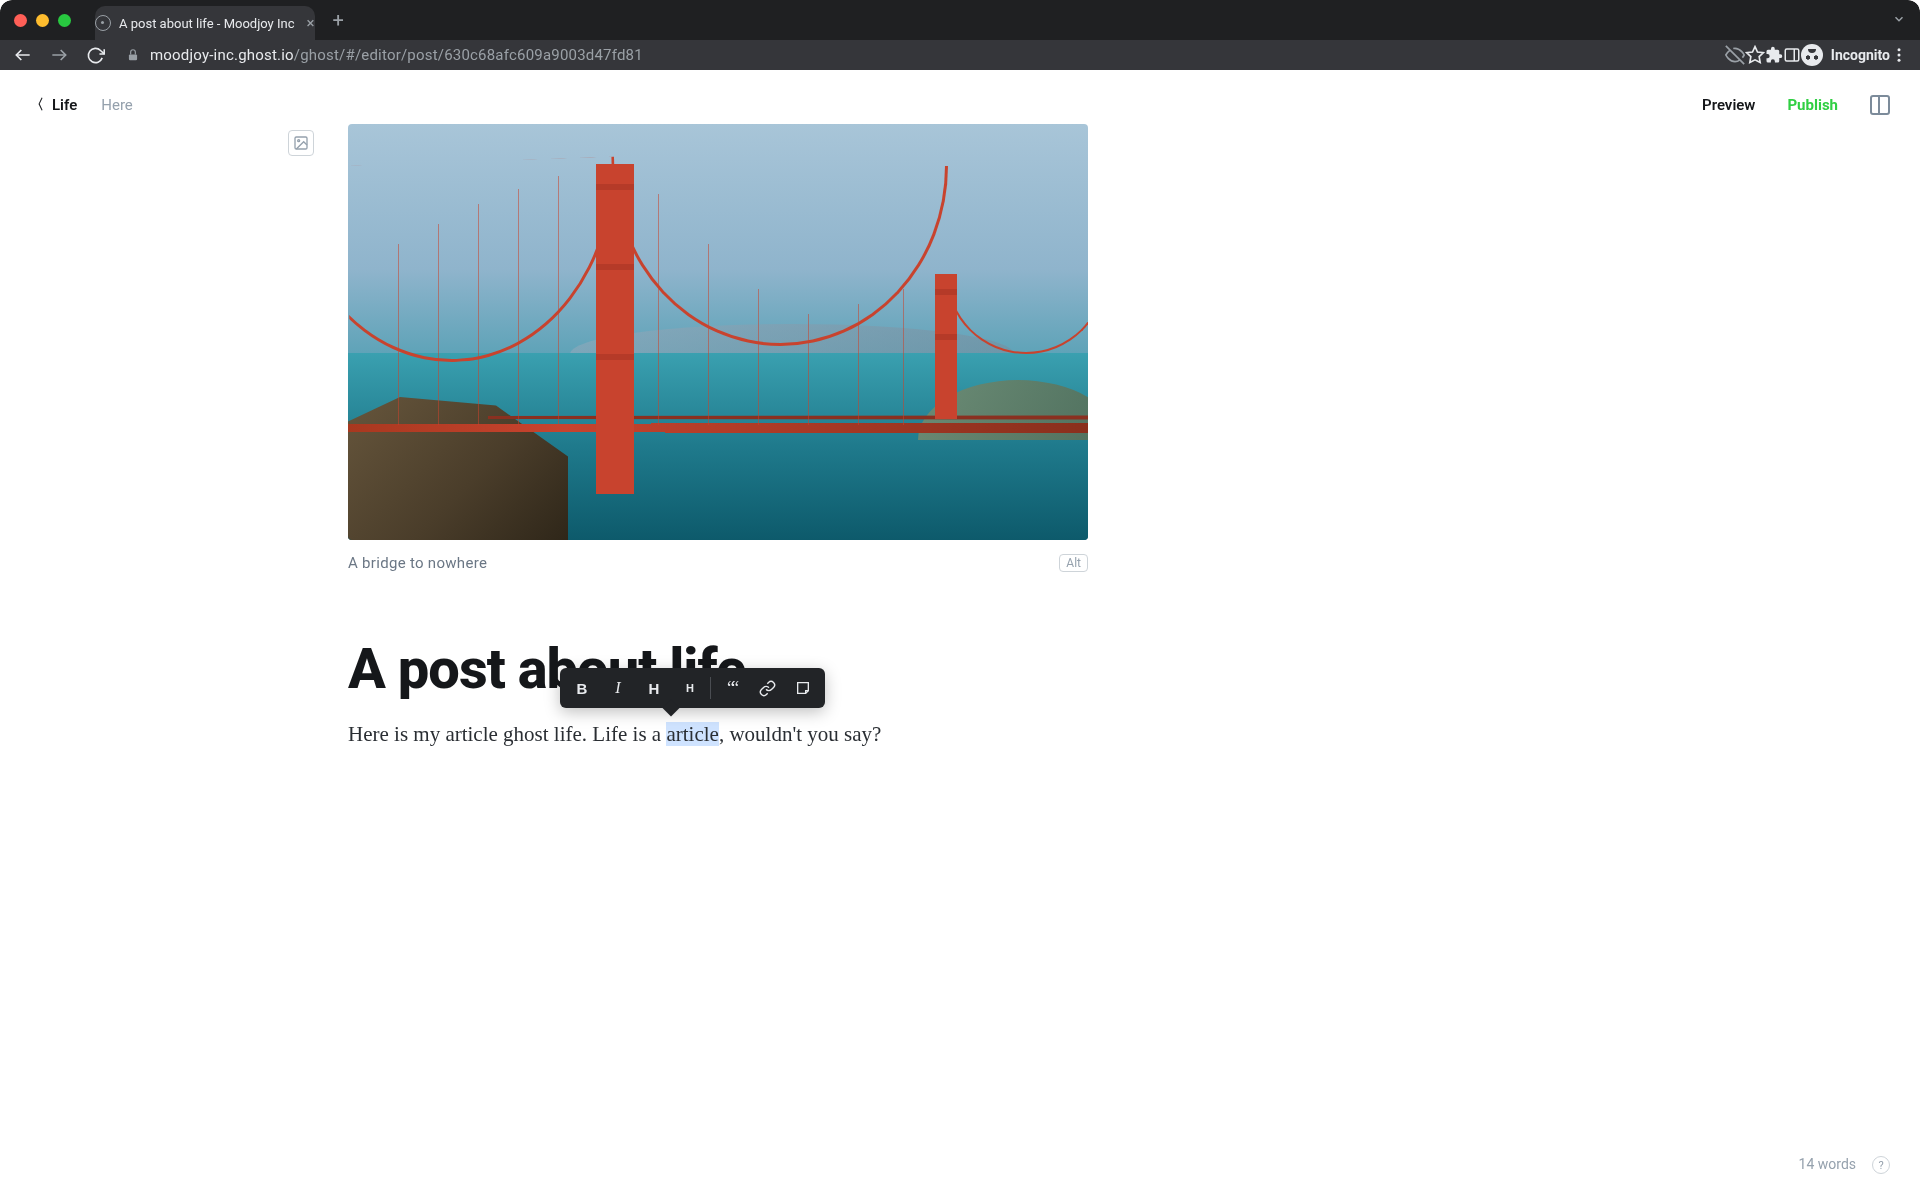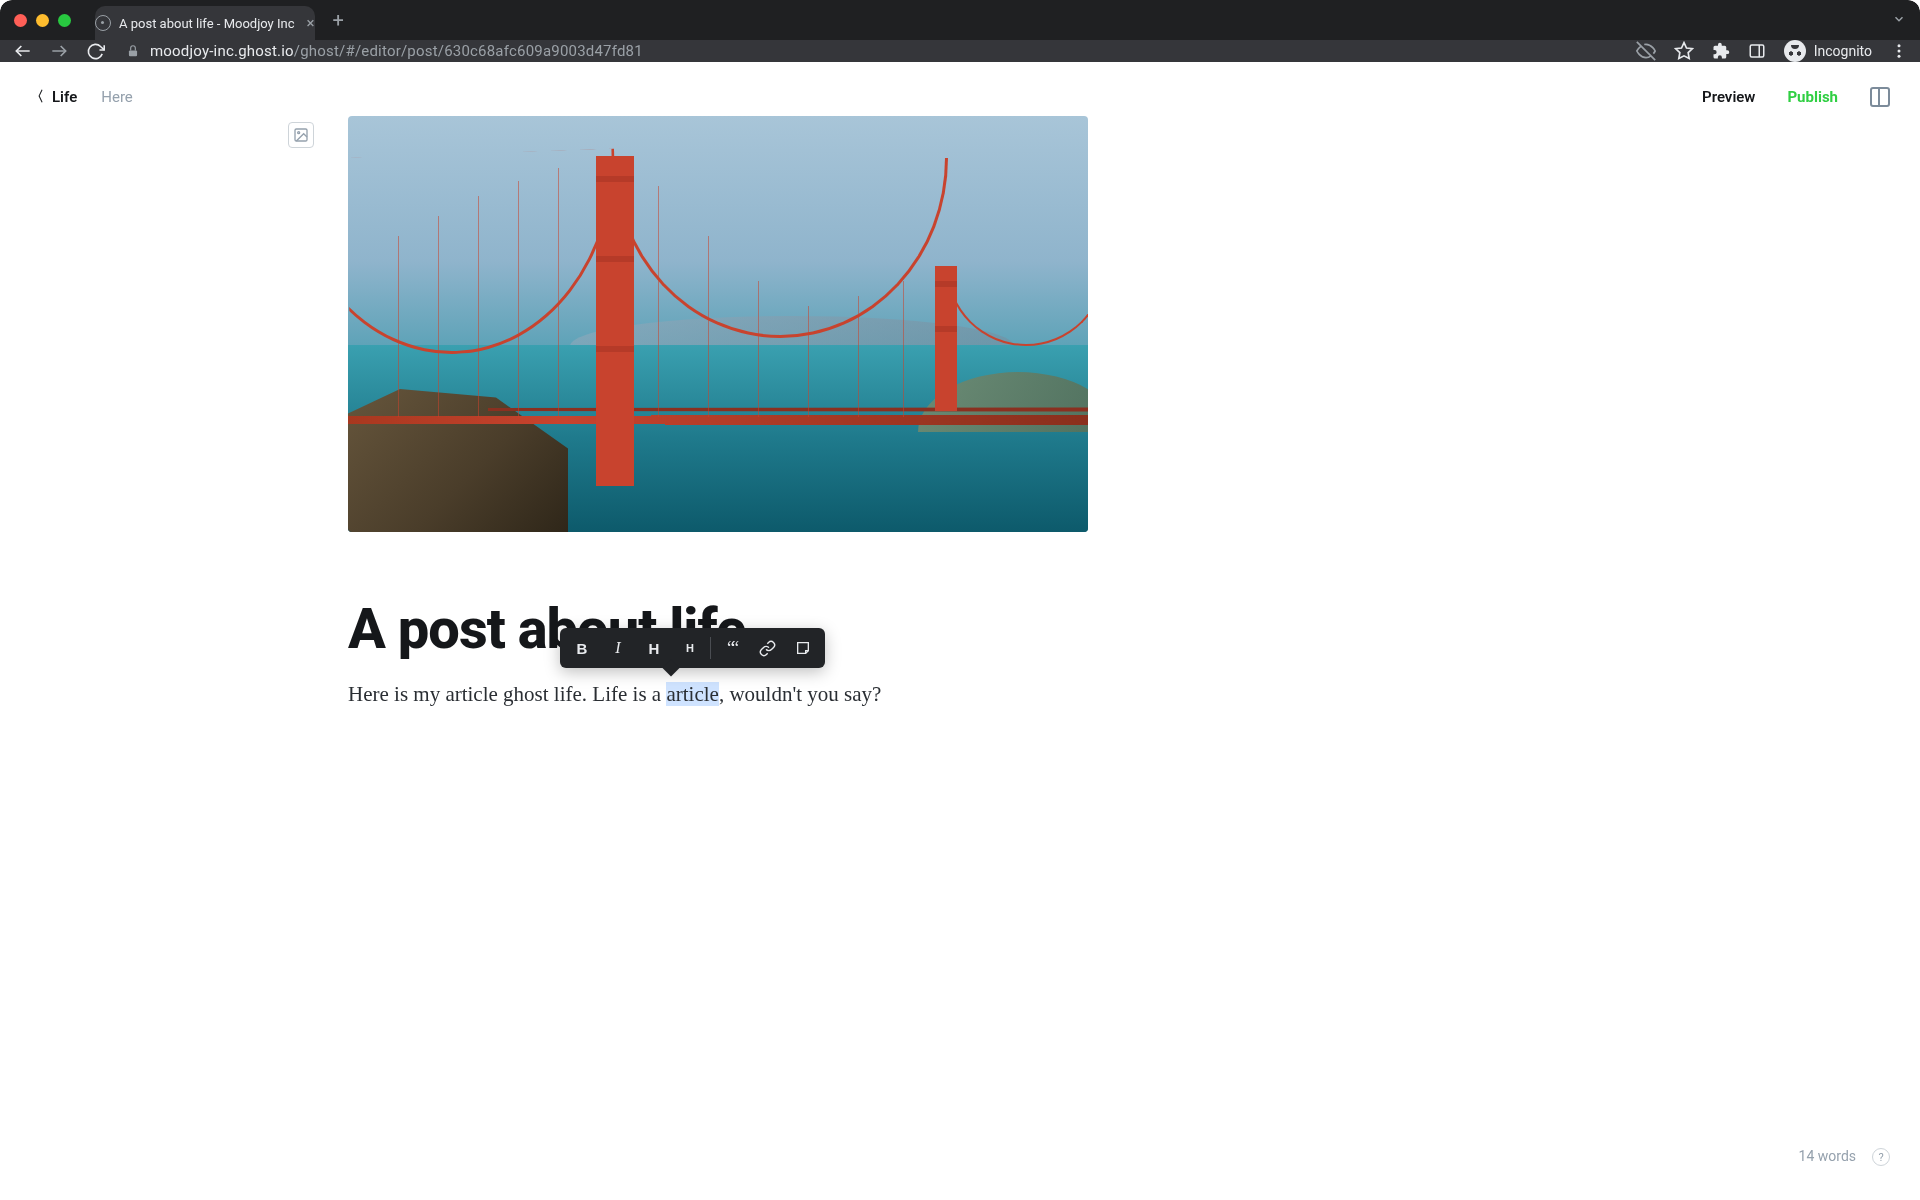--- a/index.html
+++ b/index.html
@@ -13,26 +13,26 @@
   .tl-red { background: #ff5f57; }
   .tl-yellow { background: #febc2e; }
   .tl-green { background: #28c840; }
   .tab { background: #35363a; height: 34px; margin-top: 6px; border-radius: 10px 10px 0 0; display: flex; align-items: center; padding: 0 0; color: #e8eaed; font-size: 13px; max-width: 240px; gap:8px; }
   .tab .favicon { width: 16px; height: 16px; border:1.5px solid #9aa0a6; border-radius:50%; position:relative; flex-shrink:0; }
   .tab .favicon::after{content:"";position:absolute;width:3px;height:3px;background:#9aa0a6;border-radius:50%;left:4.5px;top:4.5px;}
   .tab .close { color:#9aa0a6; font-size:15px; margin-left:4px;}
   .new-tab { color:#9aa0a6; font-size:20px; margin-left:18px; }
   .chrome-right { margin-left:auto; color:#9aa0a6; }
 
-  .addr-bar { background:#35363a; height:22px; display:flex; align-items:center; padding:4px 12px; gap:14px; }
+  .addr-bar { background:#35363a; height:30px; display:flex; align-items:center; padding:4px 12px; gap:14px; }
   .addr-bar .nav-btn { width:22px; height:22px; display:flex; align-items:center; justify-content:center; color:#9aa0a6; }
   .addr-bar .nav-btn.enabled{color:#e8eaed;}
   .url-field { flex:0 0 auto; display:flex; align-items:center; gap:10px; color:#9aa0a6; font-size:15px; letter-spacing:0.2px; margin-left:6px; }
   .url-field .domain { color:#e8eaed; }
-  .addr-right { margin-left:auto; display:flex; align-items:center; gap:18px; color:#e8eaed; }
+  .addr-right { margin-left:auto; display:flex; align-items:center; color:#e8eaed;font-weight:bold; }
   .incognito-badge{display:flex;align-items:center;gap:8px;font-size:14px;}
   .incog-icon{width:22px;height:22px;background:#e8eaed;border-radius:50%;position:relative;}
   .incog-icon::before{content:"";position:absolute;width:8px;height:4px;background:#35363a;border-radius:0 0 8px 8px;left:7px;top:5px;}
   .incog-icon::after{content:"";position:absolute;width:14px;height:5px;left:4px;top:11px;background:radial-gradient(circle at 3px 2.5px,#35363a 2px,transparent 2.2px),radial-gradient(circle at 11px 2.5px,#35363a 2px,transparent 2.2px);}
 
   
   .app { position: relative; height: calc(1200px - 78px); background:#fff; }
 
   .topbar { position:absolute; top:0; left:0; right:0; height:70px; display:flex; align-items:center; padding:0 30px; }
   .back-link { display:flex; align-items:center; gap:8px; font-size:15px; font-weight:600; color:#15171a; cursor:pointer; }
@@ -228,20 +228,24 @@
         <div class="tower tower-main"></div>
         <div class="xbar xbar1"></div>
           <div class="xbar xbar2"></div>
           <div class="xbar xbar3"></div>
         <div class="tower tower-far"></div>
         <div class="xbar xbar4"></div>
           <div class="xbar xbar5"></div>
       </div>
     </div>
 
+    <div class="caption-row">
+      <div class="caption">A bridge to nowhere</div>
+      <div class="alt-btn">Alt</div>
+    </div>
 
     <div class="title">A post about life</div>
 
     <div class="body-wrap">
       <div class="fmt-toolbar">
         <div class="fmt-btn bold">B</div>
         <div class="fmt-btn italic">I</div>
         <div class="fmt-btn h1">H</div>
         <div class="fmt-btn h2">H</div>
         <div class="fmt-sep"></div>

